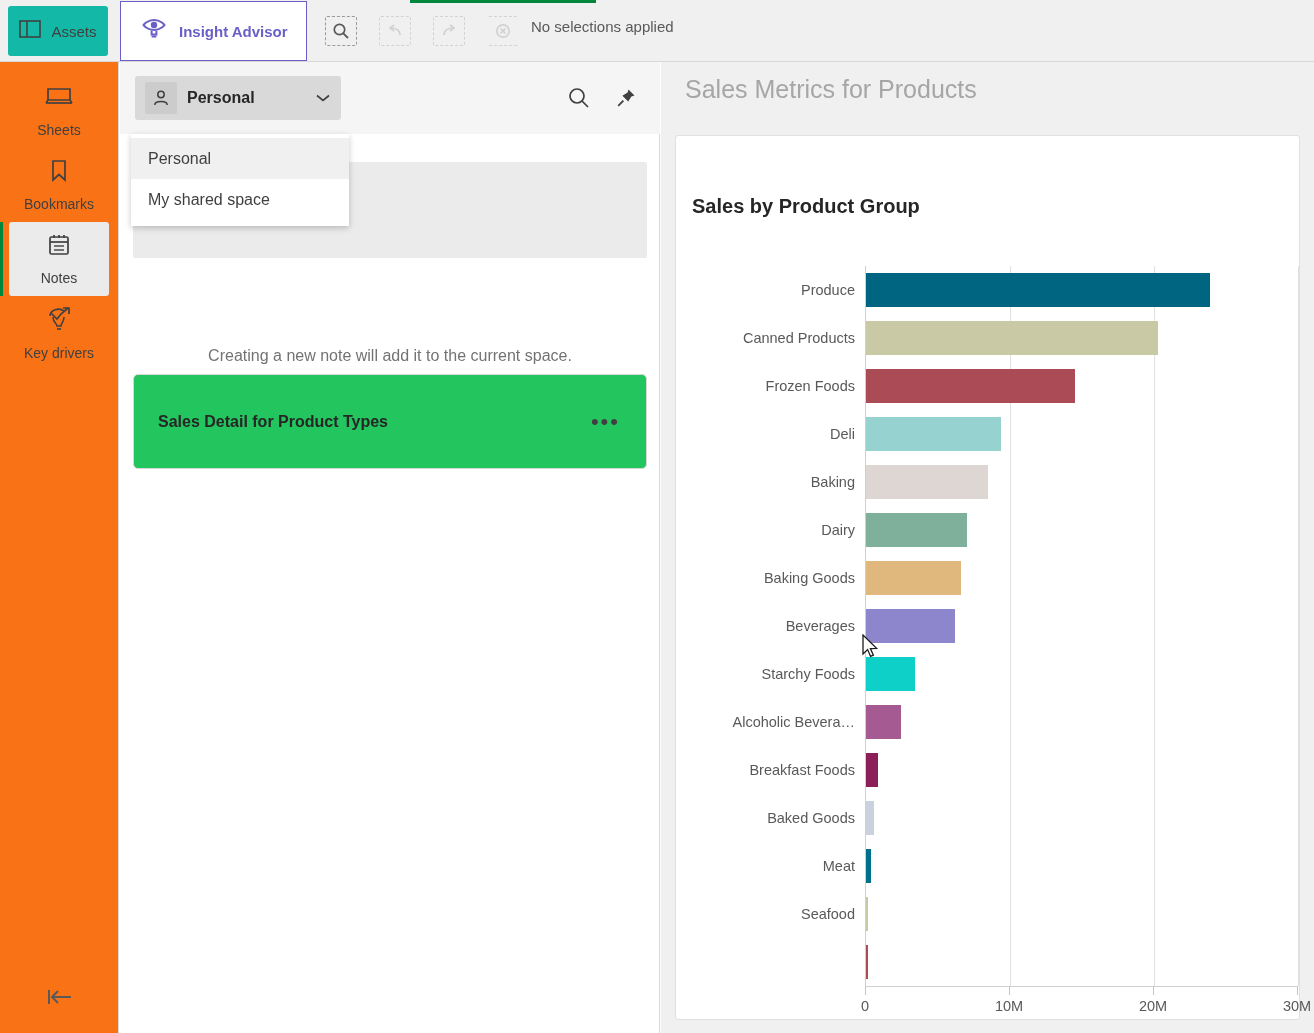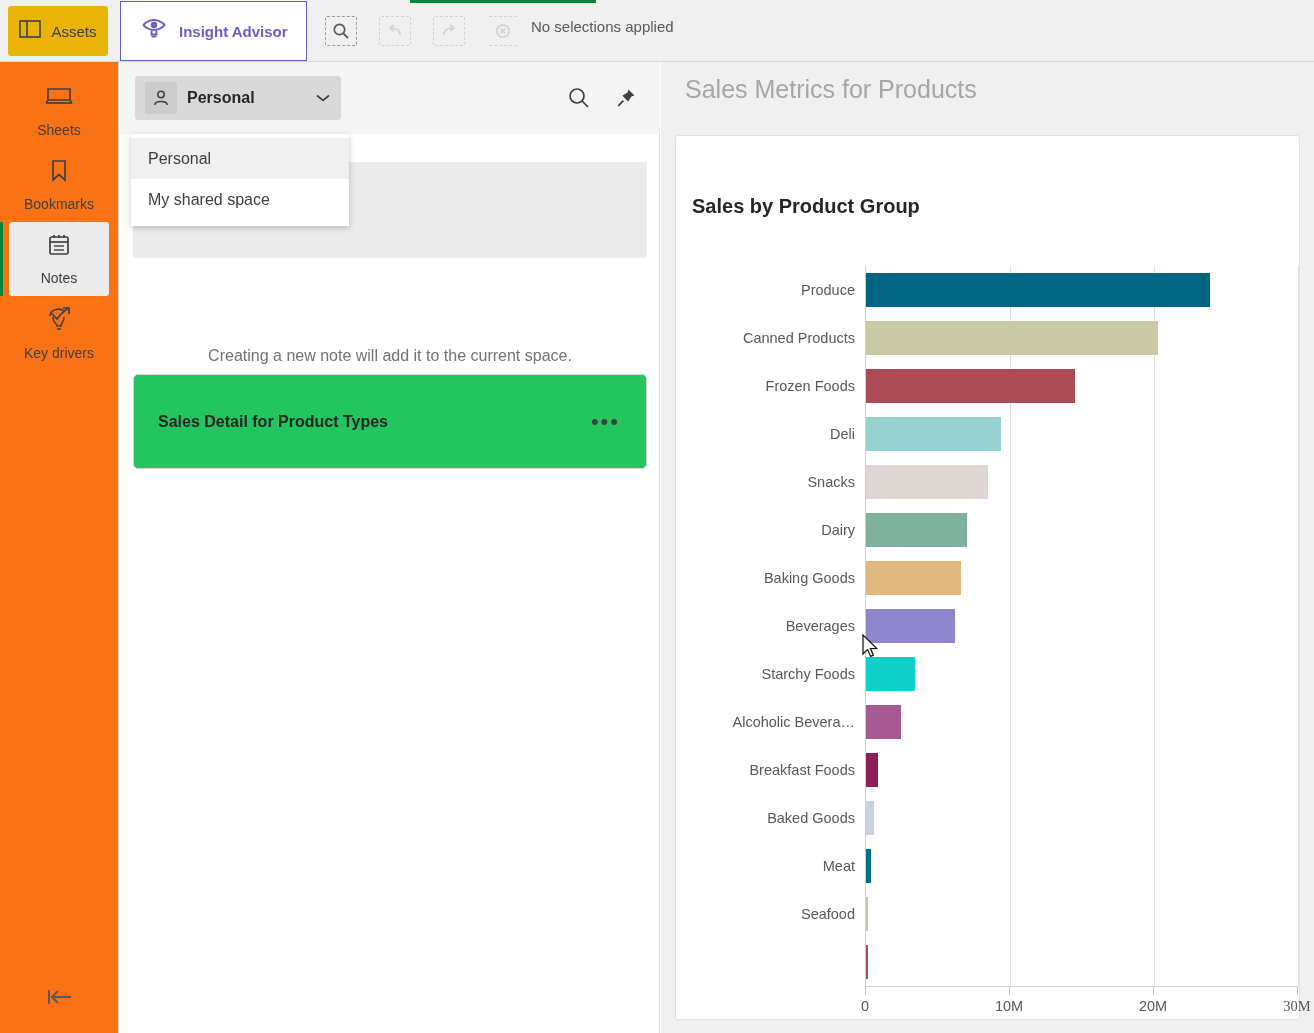--- a/index.html
+++ b/index.html
@@ -21,21 +21,21 @@
     display: flex; align-items: center;
   }
   .green-accent {
     position: absolute; top: 0; left: 410px; width: 186px; height: 3px;
     background: #00873d;
     z-index: 5;
   }
   .assets-btn {
     position: absolute; left: 8px; top: 6px;
     width: 100px; height: 50px;
-    background: #eab308;
+    background: #14b8a6;
     border-radius: 3px;
     display: flex; align-items: center; justify-content: center; gap: 10px;
     cursor: pointer;
   }
   .assets-btn .lbl { font-size: 15px; color: #404040; }
   .ia-tab {
     position: absolute; left: 120px; top: 1px;
     width: 187px; height: 60px;
     background: #ffffff;
     border: 1px solid #6a5fc7;
@@ -423,21 +423,21 @@
 
     <div class="chart-card">
       <div class="chart-title">Sales by Product Group</div>
 
       <div class="plot">
         <div class="cat-labels" id="cat-labels">
             <div class="cat-row">Produce</div>
             <div class="cat-row">Canned Products</div>
             <div class="cat-row">Frozen Foods</div>
             <div class="cat-row">Deli</div>
-            <div class="cat-row">Snacks</div>
+            <div class="cat-row">Baking</div>
             <div class="cat-row">Dairy</div>
             <div class="cat-row">Baking Goods</div>
             <div class="cat-row">Beverages</div>
             <div class="cat-row">Starchy Foods</div>
             <div class="cat-row">Alcoholic Bevera…</div>
             <div class="cat-row">Breakfast Foods</div>
             <div class="cat-row">Baked Goods</div>
             <div class="cat-row">Meat</div>
             <div class="cat-row">Seafood</div>
           </div>
@@ -493,21 +493,21 @@
           </div>
         <div class="axis-line"></div>
         <div id="ticks">
             <div class="tick" style="left: 189px;"></div>
             <div class="tick-label" style="left: 189px;">0</div>
             <div class="tick" style="left: 333px;"></div>
             <div class="tick-label" style="left: 333px;">10M</div>
             <div class="tick" style="left: 477px;"></div>
             <div class="tick-label" style="left: 477px;">20M</div>
             <div class="tick" style="left: 621px;"></div>
-            <div class="tick-label" style="left: 621px; font-family: Liberation Serif, serif;">30M</div>
+            <div class="tick-label" style="left: 621px;">30M</div>
           </div>
         <div class="axis-title">Sum(Sales)</div>
       </div>
     </div>
   </div>
 
   <div class="cursor-arrow">
     <svg width="18" height="26" viewBox="0 0 18 26">
       <path d="M1 1 L1 20 L5.6 15.6 L8.6 22.4 L11.4 21.2 L8.4 14.6 L14.6 14.4 Z" fill="#ffffff" stroke="#1a1a1a" stroke-width="1.3"></path>
     </svg>

